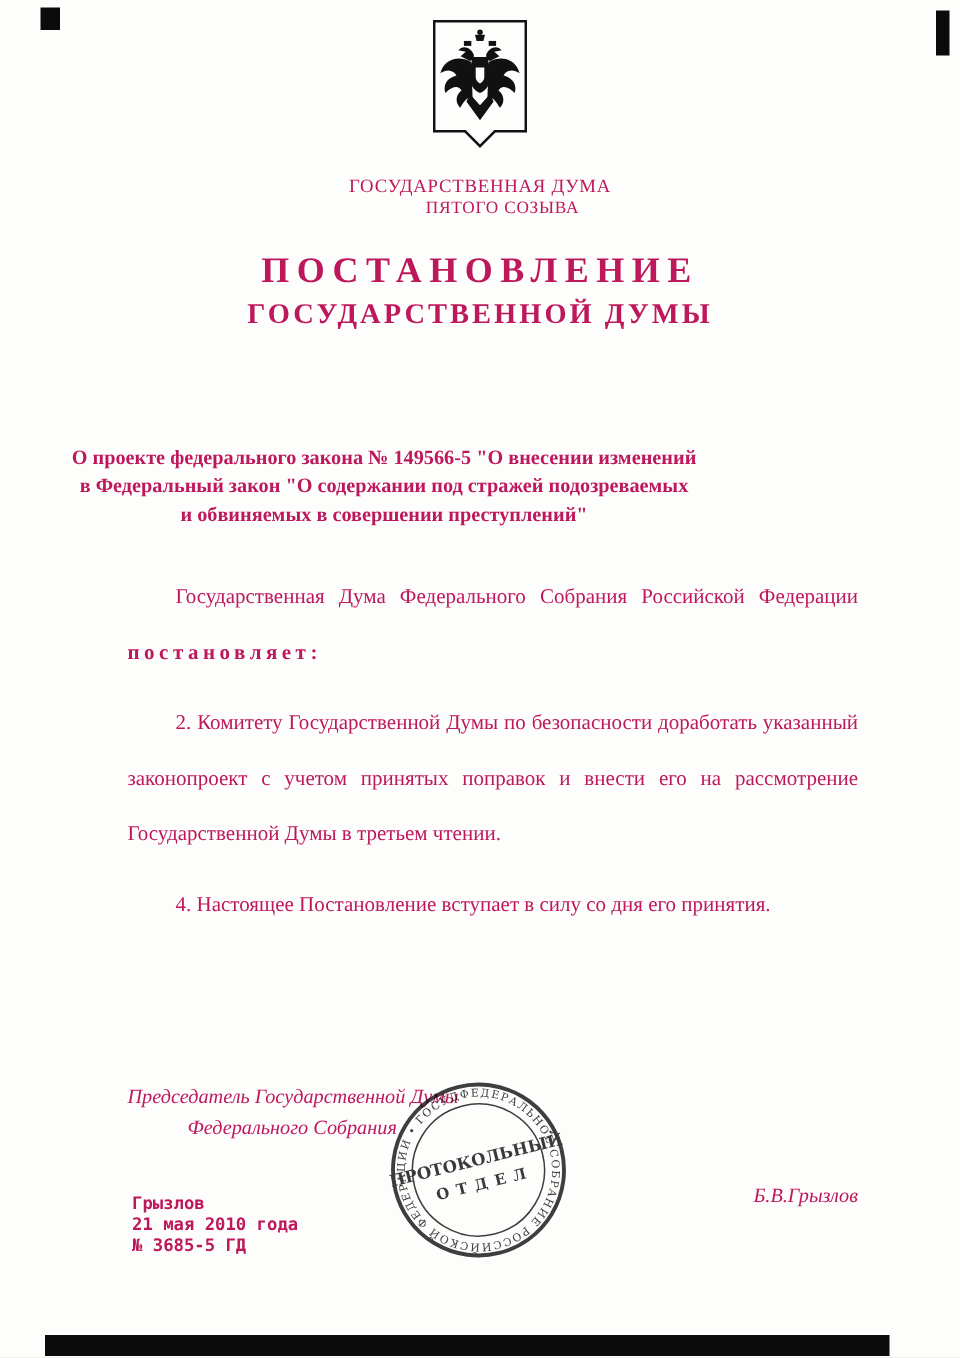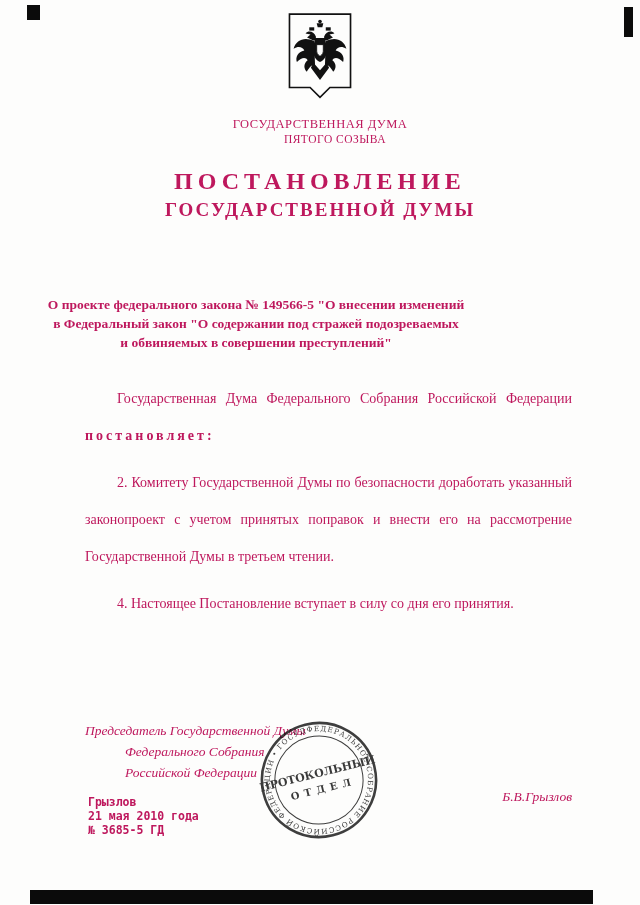--- a/index.html
+++ b/index.html
@@ -108,21 +108,20 @@
 
   <div class="body">
     <p><span>Государственная Дума Федерального Собрания Российской Федерации </span><span class="spaced-bold">постановляет:</span></p>
     <p>2. Комитету Государственной Думы по безопасности доработать указанный законопроект с учетом принятых поправок и внести его на рассмотрение Государственной Думы в третьем чтении.</p>
     <p>4. Настоящее Постановление вступает в силу со дня его принятия.</p>
   </div>
 
   <div class="sig">
     <div>Председатель Государственной Думы</div>
     <div class="ind">Федерального Собрания</div>
-    <div class="ind">Российской Федерации</div>
     <div class="sig-name">Б.В.Грызлов</div>
   </div>
 
   <div class="footer-block">
     <div>Грызлов</div>
     <div>21 мая 2010 года</div>
     <div>№ 3685-5 ГД</div>
   </div>
 
   <div class="stamp">

